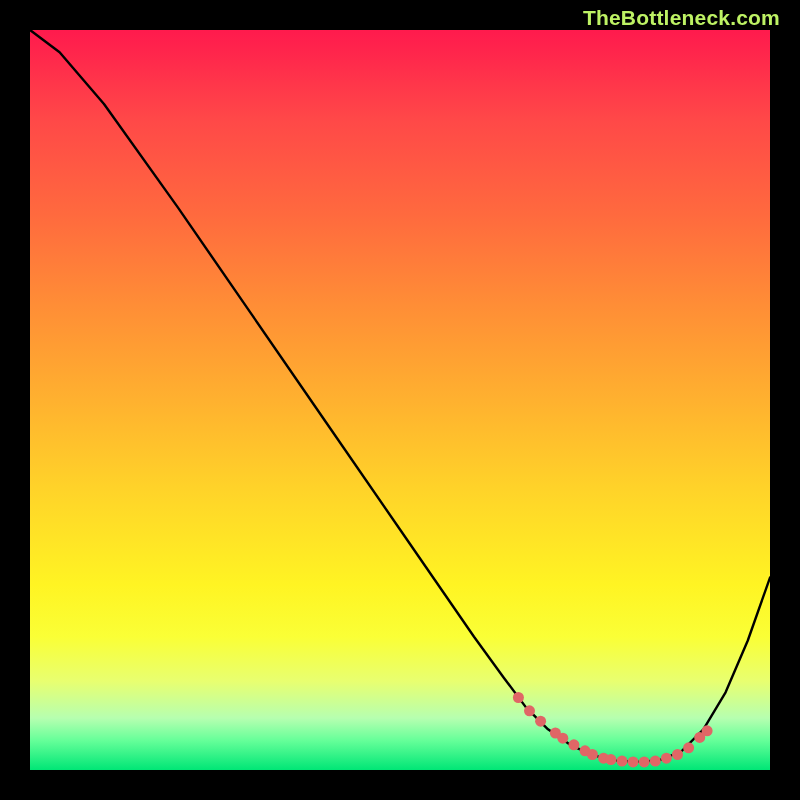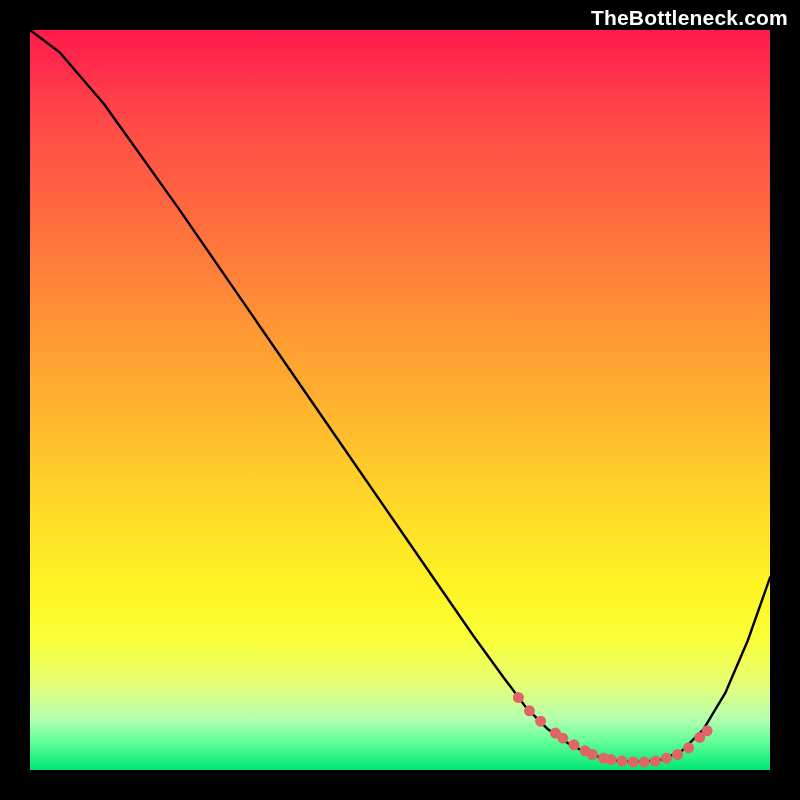--- a/index.html
+++ b/index.html
@@ -29,22 +29,22 @@
       #faff36 82%,
       #e8ff70 88%,
       #b6ffb0 93%,
       #66ff99 96%,
       #00e676 100%
     );
   }
   .watermark {
     position: absolute;
     top: 6px;
-    right: 12px;
-    color: #ffffff;
+    right: 20px;
+    color: #bef264;
     font-size: 21px;
     font-weight: 600;
     letter-spacing: 0.2px;
     user-select: none;
   }
   svg.curve {
     position: absolute;
     left: 0;
     top: 0;
     width: 740px;

